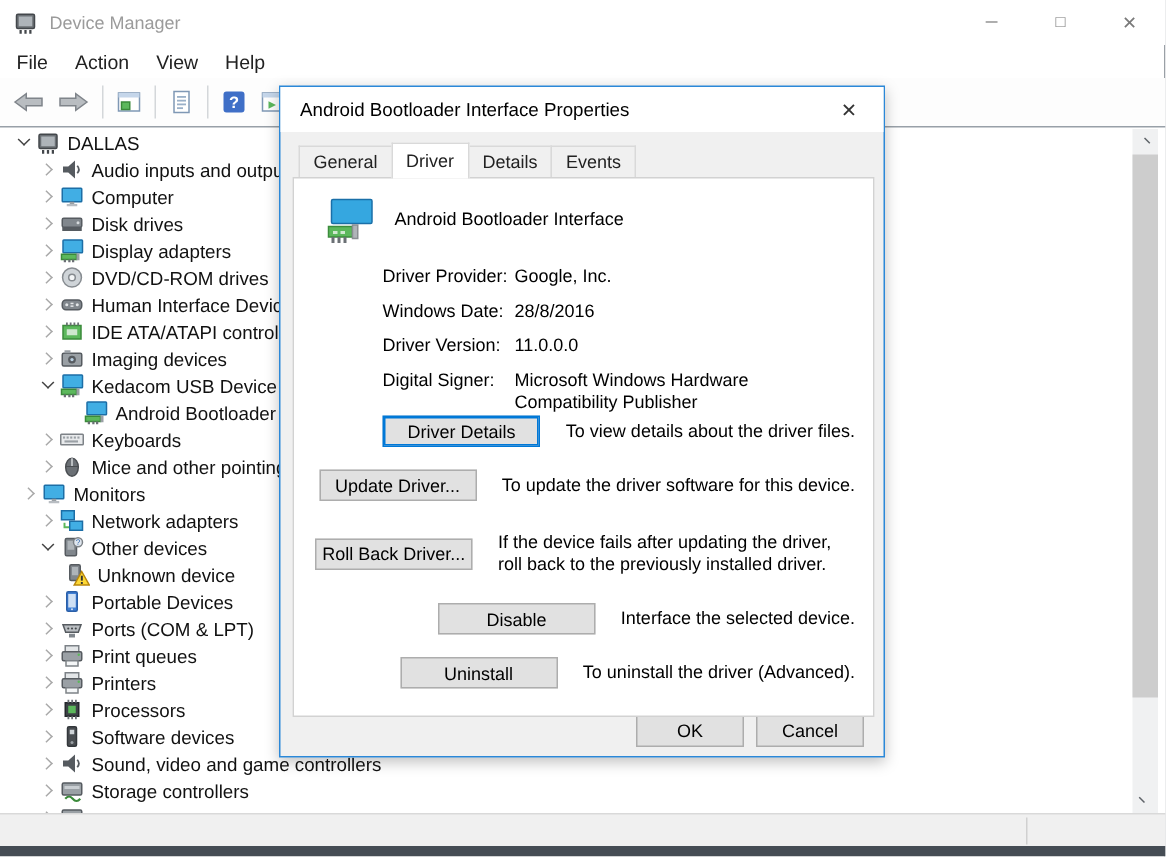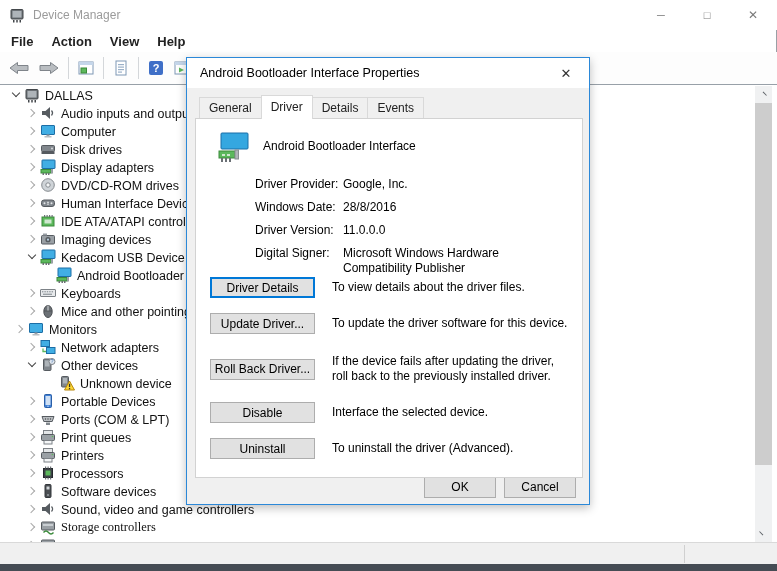--- a/index.html
+++ b/index.html
@@ -10,21 +10,21 @@
 
   
   .titlebar { position:absolute; left:0; top:0; width:777px; height:30px; background:#fff; display:flex; align-items:center; }
   .app-icon { margin-left:9px; width:16px; height:16px; flex:0 0 16px; }
   .title-text { margin-left:8px; font-size:12px; color:#9b9b9b; }
   .win-controls { position:absolute; right:1px; top:0; height:30px; display:flex; }
   .win-ctl { width:46px; height:30px; display:flex; align-items:center; justify-content:center; font-size:11px; color:#7a7a7a; cursor:default; }
   .win-ctl.close { font-size:12px; }
 
   
-  .menubar { position:absolute; left:0; top:30px; width:718px; height:22px; background:#fff; display:flex; align-items:center; padding-left:2px;font-weight:bold; }
+  .menubar { position:absolute; left:0; top:30px; width:718px; height:22px; background:#fff; display:flex; align-items:center; padding-left:2px; }
   .menu-item { font-size:13px; color:#222; padding:2px 9px; }
 
   
   .toolbar { position:absolute; left:0; top:52px; width:777px; height:32px; background:#fdfdfd; display:flex; align-items:center; padding-left:4px; }
   .tb-btn { width:26px; height:26px; display:flex; align-items:center; justify-content:center; }
   .tb-btn.wide { width:30px; }
   .tb-sep { width:1px; height:22px; background:#d4d7da; margin:0 4px; }
 
   
   .treepane { position:absolute; left:0; top:84px; width:777px; height:458px; background:#fff; border-top:1px solid #98a0a8; overflow:hidden; }
@@ -70,21 +70,21 @@
 
   .dev-header { position:absolute; left:21px; top:12px; display:flex; }
   .dev-icon { width:36px; height:32px; }
   .dev-name { margin-left:10px; margin-top:8px; font-size:12px; color:#000; }
 
   .fields { position:absolute; left:59px; top:58px; width:310px; display:grid; grid-template-columns:88px 1fr; row-gap:8px; font-size:12px; color:#000; }
   .f-label { line-height:15px; }
   .f-value { line-height:15px; max-width:232px; }
 
   .actions { position:absolute; left:14px; top:158px; right:12px; display:flex; flex-direction:column; }
-  .action-row { display:flex; align-items:center; margin-bottom:15px; }
+  .action-row { display:flex; align-items:center; margin-bottom:15px;justify-content:flex-end; }
   .action-row.tall { min-height:40px; margin-bottom:13px; }
   .action-row:last-child { margin-bottom:0; }
   .win-btn { width:105px; height:21px; flex:0 0 105px; background:#e1e1e1; border:1px solid #adadad;
       font-size:12px; font-family:"Liberation Sans",sans-serif; color:#000; }
   .win-btn.focused { border:1px solid #0078d7; box-shadow:inset 0 0 0 1px #0078d7; background:#e5f1fb00; background:#e1e1e1; }
   .action-desc { margin-left:17px; font-size:12px; color:#000; line-height:15px; }
 
   .dlg-footer { position:absolute; right:13px; bottom:6px; display:flex; gap:8px; }
   .dlg-footer .win-btn { width:72px; flex:0 0 72px; height:22px; }
 </style>
@@ -360,21 +360,21 @@
           <span class="tree-icon">
             <svg width="16" height="16" viewBox="0 0 16 16" xmlns="http://www.w3.org/2000/svg">
               <rect x="3.5" y="2" width="7.5" height="11.5" rx="1" fill="#81878d" stroke="#565b60"></rect>
               <rect x="5" y="3.5" width="4.5" height="6" fill="#aeb4b9"></rect>
               <circle cx="12" cy="4.5" r="3" fill="#dfe6ee" stroke="#7d8287"></circle>
               <text x="12" y="6.4" font-size="5.5" text-anchor="middle" fill="#3c6fb0" font-family="sans-serif">?</text>
             </svg>
           </span>
           <span class="tree-label">Other devices</span>
         </div>
-        <div class="tree-row" style="padding-left: 43px;">
+        <div class="tree-row" style="padding-left: 28px;">
           <span class="chev"></span>
           <span class="tree-icon">
             <svg width="16" height="16" viewBox="0 0 16 16" xmlns="http://www.w3.org/2000/svg">
               <rect x="2.5" y="1.5" width="7" height="10.5" rx="1" fill="#81878d" stroke="#565b60"></rect>
               <rect x="4" y="3" width="4" height="5.5" fill="#aeb4b9"></rect>
               <path d="M10.5 6 L15.5 15 H5.5 Z" fill="#fdd835" stroke="#b8860b"></path>
               <rect x="9.9" y="8.8" width="1.3" height="3.3" fill="#333"></rect>
               <rect x="9.9" y="13" width="1.3" height="1.3" fill="#333"></rect>
             </svg>
           </span>
@@ -458,21 +458,21 @@
         <div class="tree-row" style="padding-left: 24px;">
           <span class="chev collapsed"></span>
           <span class="tree-icon">
             <svg width="16" height="16" viewBox="0 0 16 16" xmlns="http://www.w3.org/2000/svg">
               <path d="M2 6 H5.5 L10 2 V14 L5.5 10 H2 Z" fill="#565b60"></path>
               <path d="M11.5 5.5 Q13.7 8 11.5 10.5" stroke="#565b60" stroke-width="1.2" fill="none"></path>
             </svg>
           </span>
           <span class="tree-label">Sound, video and game controllers</span>
         </div>
-        <div class="tree-row" style="padding-left: 24px; font-family: Liberation Serif, serif;">
+        <div class="tree-row" style="padding-left: 24px;">
           <span class="chev collapsed"></span>
           <span class="tree-icon">
             <svg width="16" height="16" viewBox="0 0 16 16" xmlns="http://www.w3.org/2000/svg">
               <rect x="1.5" y="3" width="13" height="8" rx="1" fill="#9aa0a5" stroke="#565b60"></rect>
               <rect x="3" y="5" width="10" height="2" fill="#c9ced2"></rect>
               <path d="M3.5 13.5 Q6 10.5 8.5 13.5 T13.5 13.5" stroke="#3a8a3a" fill="none" stroke-width="1.4"></path>
             </svg>
           </span>
           <span class="tree-label">Storage controllers</span>
         </div>

